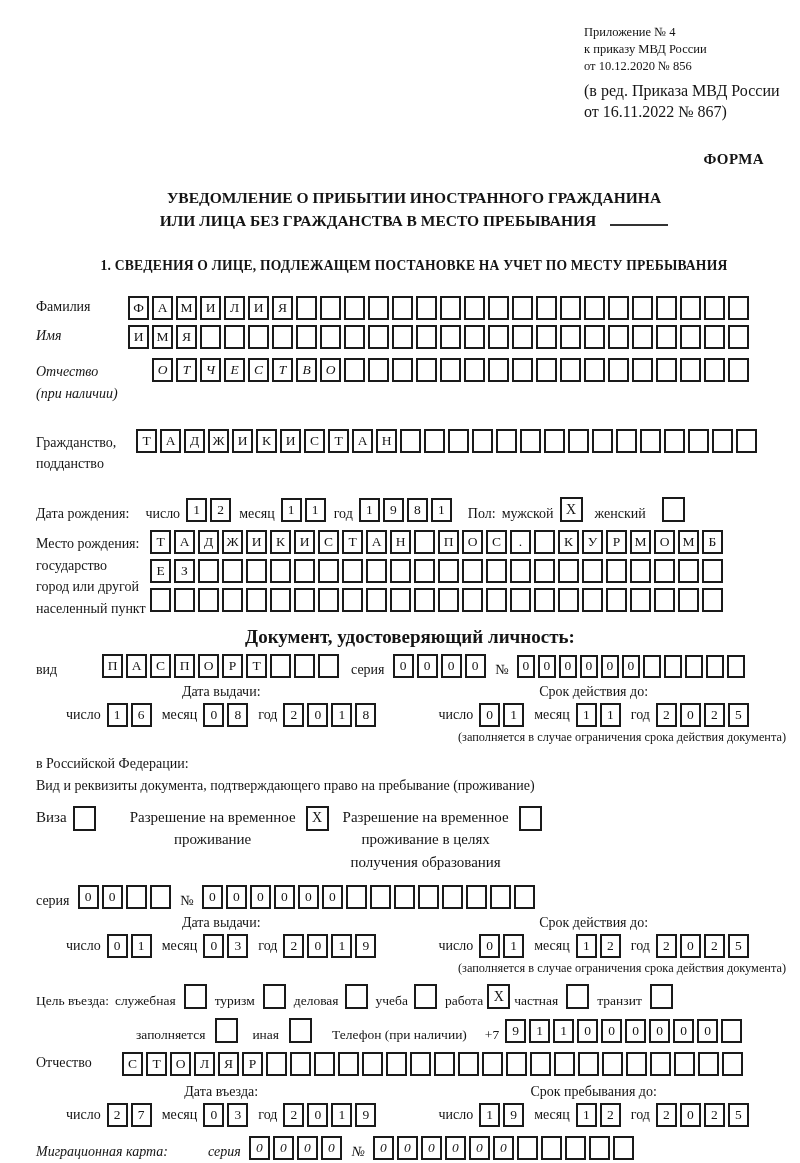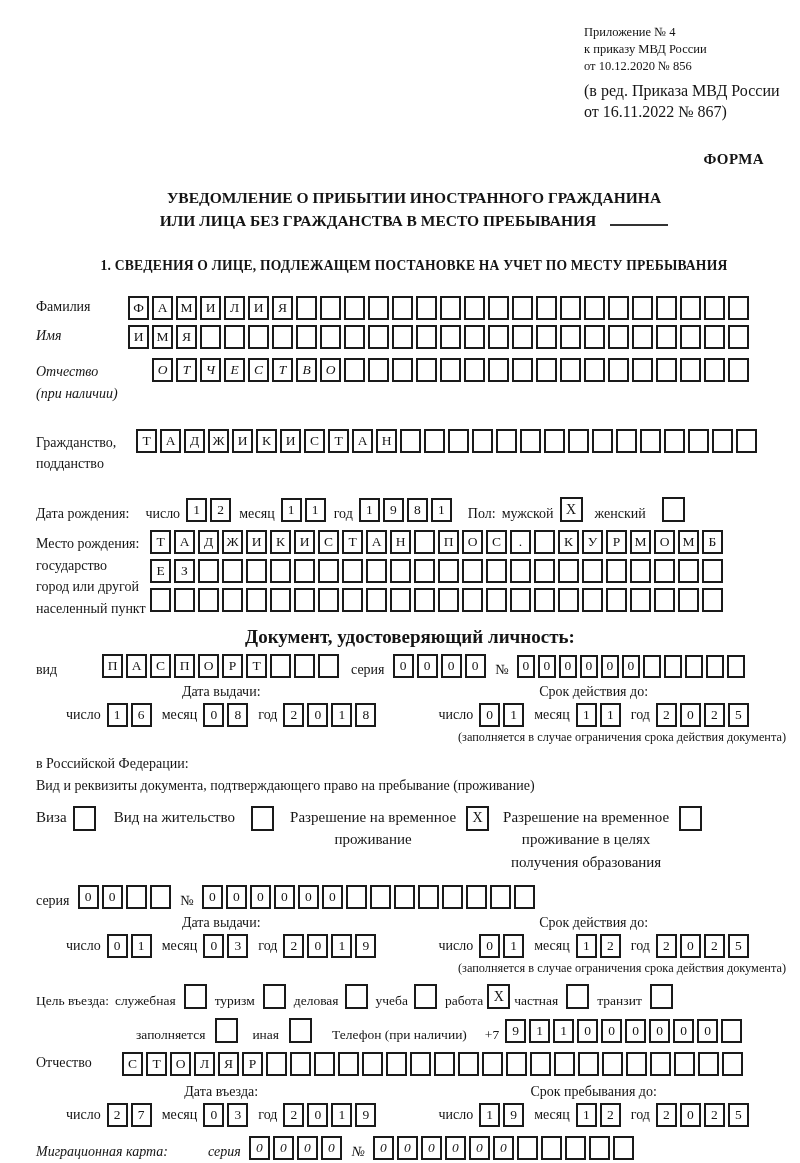--- a/index.html
+++ b/index.html
@@ -431,25 +431,20 @@
     <div class="para">в Российской Федерации:</div>
     <div class="para">Вид и реквизиты документа, подтверждающего право на пребывание (проживание)</div>
 
     <div class="opts" style="margin-bottom:12px;">
       <div class="opt">
         <span class="olabel">Виза</span>
           <span class="gap6"></span>
         <span class="checkbox"></span>
       </div>
       <span class="gap18"></span>
-      <div class="opt">
-        <span class="olabel">Вид на жительство</span>
-          <span class="gap16"></span>
-        <span class="checkbox"></span>
-      </div>
       <span class="gap16"></span>
       <div class="opt">
         <span class="olabel c ml">Разрешение на временное
 проживание</span>
           <span class="gap10"></span>
         <span class="checkbox">X</span>
       </div>
       <span class="gap14"></span>
       <div class="opt">
         <span class="olabel c ml">Разрешение на временное

